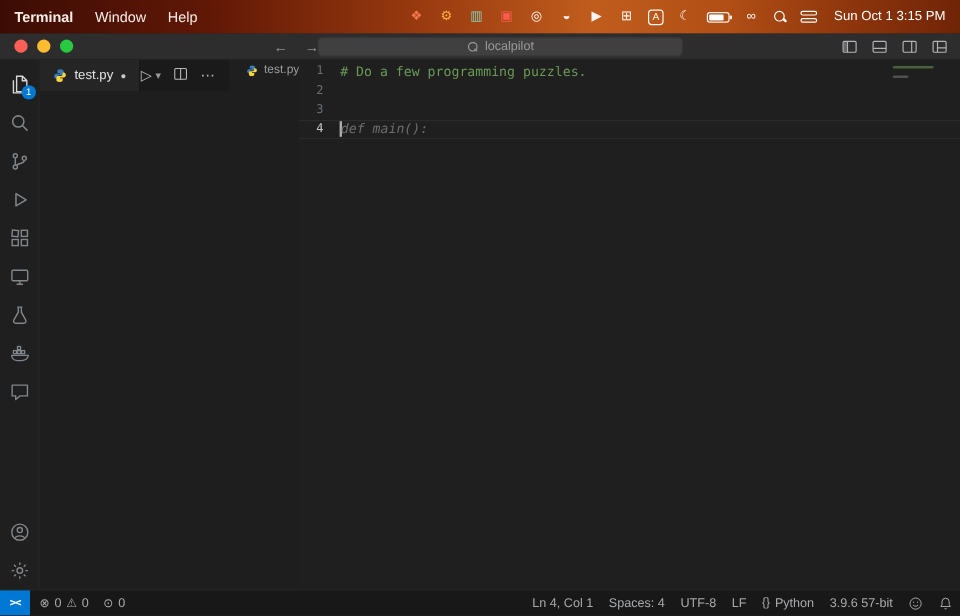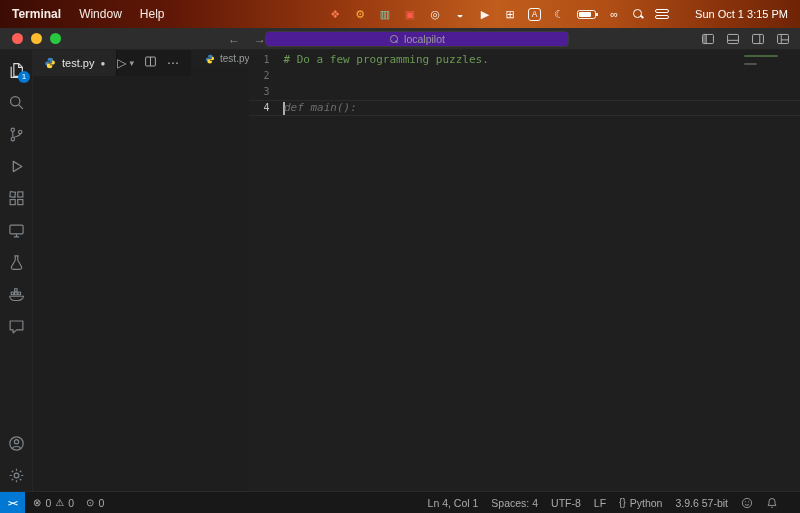--- a/index.html
+++ b/index.html
@@ -19,29 +19,29 @@
   .mb-icon.c1 { color:#ff7a4d; } .mb-icon.c2 { color:#ffb340; } .mb-icon.c3 { color:#7fd4c1; }
   .mb-icon.c4 { color:#ff5d52; } .mb-icon.boxy { border:1px solid #fff; border-radius:3px; font-size:8.5px; width:13px; height:13px; line-height:11px; }
   .battery { width:19px; height:9px; border:1px solid rgba(255,255,255,.9); border-radius:2.5px; position:relative; display:inline-block; }
   .battery::before { content:""; position:absolute; left:1px; top:1px; bottom:1px; width:68%; background:#fff; border-radius:1px; }
   .battery::after { content:""; position:absolute; right:-3px; top:2px; width:2px; height:3px; background:rgba(255,255,255,.9); }
   .magnifier { position:relative; width:12px; height:12px; display:inline-block; }
   .magnifier::before { content:""; position:absolute; width:7px; height:7px; border:1.4px solid #fff; border-radius:50%; left:1px; top:1px; }
   .magnifier::after { content:""; position:absolute; width:1.6px; height:4px; background:#fff; transform:rotate(-45deg); left:9px; top:7px; border-radius:1px; }
   .ccenter { width:14px; height:11px; display:inline-flex; flex-direction:column; gap:2px; justify-content:center; }
   .ccenter i { display:block; height:4px; border:1px solid #fff; border-radius:3px; }
-  .clock { margin-left:15px; white-space:nowrap; }
+  .clock { margin-left:3px; white-space:nowrap; }
 
   
   .titlebar { height:22px; flex:0 0 22px; background:#2d2d2e; position:relative; display:flex; align-items:center; border-bottom:1px solid #222; }
   .traffic { display:flex; gap:8px; margin-left:12px; }
   .light { width:11px; height:11px; border-radius:50%; }
   .light.close { background:#ff5f57; } .light.min { background:#febc2e; } .light.zoom { background:#28c840; }
   .nav-arrows { position:absolute; left:228px; top:0; height:22px; display:flex; align-items:center; gap:14px; color:#8f8f8f; font-size:12px; }
-  .cmdcenter { position:absolute; left:265px; top:3px; width:304px; height:16px; background:#4c1d95; border:1px solid #3a3a3b;
+  .cmdcenter { position:absolute; left:265px; top:3px; width:304px; height:16px; background:#404040; border:1px solid #3a3a3b;
     border-radius:4px; display:flex; align-items:center; justify-content:center; gap:5px; color:#9a9a9a; font-size:10.5px; }
   .mini-mag { position:relative; width:10px; height:10px; display:inline-block; }
   .mini-mag::before { content:""; position:absolute; width:5.5px; height:5.5px; border:1.2px solid #9a9a9a; border-radius:50%; left:1px; top:1px; }
   .mini-mag::after { content:""; position:absolute; width:1.3px; height:3.2px; background:#9a9a9a; transform:rotate(-45deg); left:7.4px; top:6px; }
   .layout-icons { position:absolute; right:10px; top:0; height:22px; display:flex; align-items:center; gap:11px; color:#b4b4b4; }
   .layout-icons svg { display:block; }
 
   
   .main { flex:1; display:flex; min-height:0; }
   .activitybar { width:33px; flex:0 0 33px; background:#1f1f1f; border-right:1px solid #262626;
@@ -77,21 +77,21 @@
   .mm-mark { position:absolute; height:2px; border-radius:1px; }
   .mm-comment { left:6px; top:5px; width:34px; background:rgba(106,153,85,.55); }
   .mm-ghost { left:6px; top:13px; width:13px; background:rgba(255,255,255,.22); }
 
   
   .statusbar { height:22px; flex:0 0 22px; background:#181818; border-top:1px solid #2a2a2a; display:flex; align-items:center;
     color:#a8abae; font-size:10.5px; }
   .remote { width:25px; height:100%; background:#0078d4; color:#fff; display:flex; align-items:center; justify-content:center;
     font-size:9px; font-weight:bold; letter-spacing:-1px; font-family:"DejaVu Sans Mono",monospace; }
   .sb-left { display:flex; align-items:center; gap:12px; padding-left:8px; }
-  .sb-right { margin-left:auto; display:flex; align-items:center; gap:13px; padding-right:22px; }
+  .sb-right { margin-left:auto; display:flex; align-items:center; gap:13px; padding-right:6px; }
   .sb-item { display:flex; align-items:center; gap:4px; white-space:nowrap; }
   .sb-item .glyph { font-size:10px; }
   .sb-item svg { display:block; }
 </style>
 </head>
 <body>
 
 <div class="menubar">
   <div class="menus">
     <span class="menu-item app">Terminal</span>

